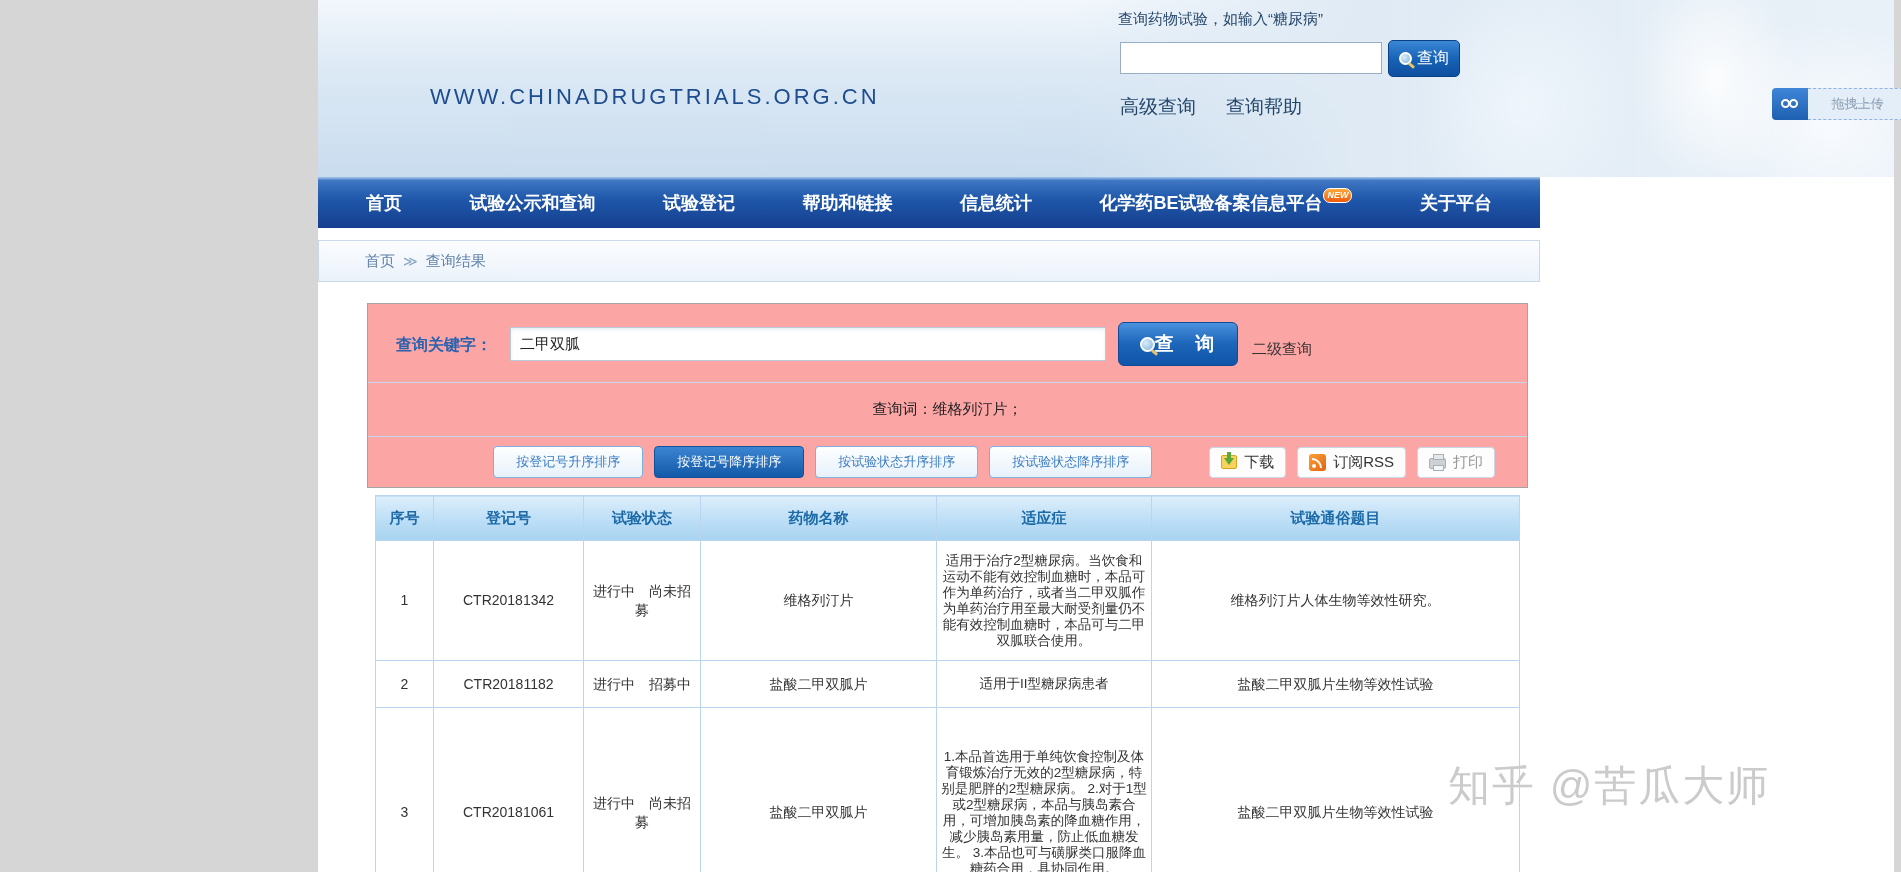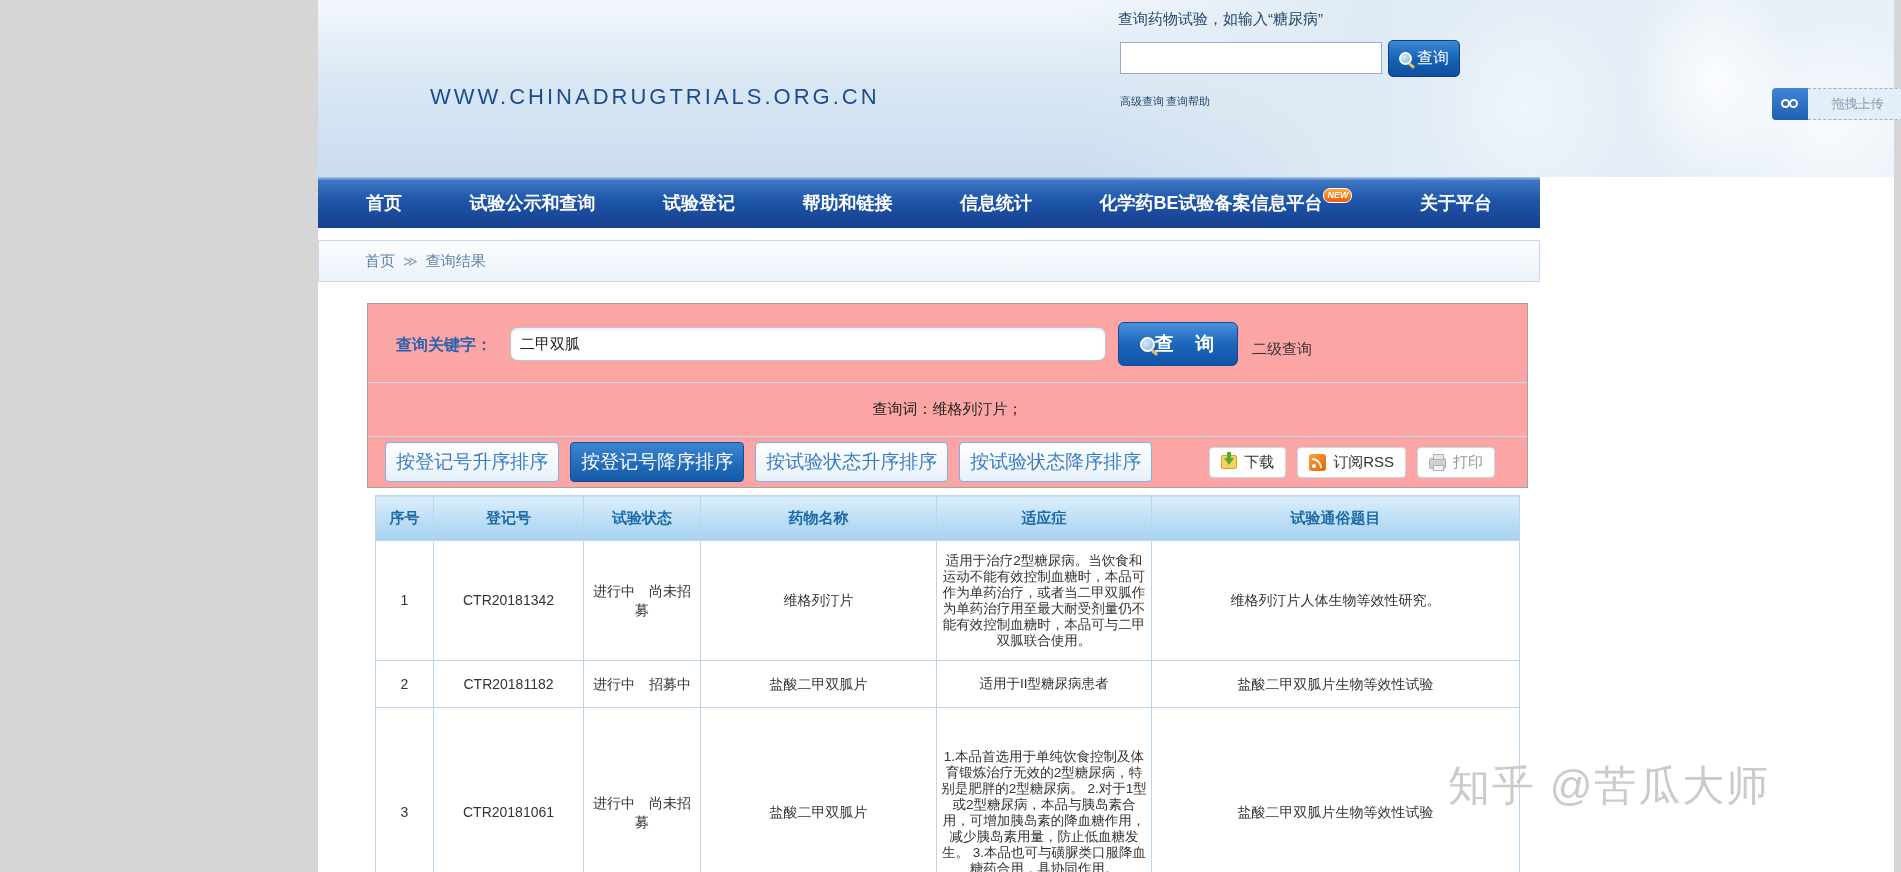--- a/index.html
+++ b/index.html
@@ -21,21 +21,21 @@
     color:#2563ae; letter-spacing:2px; }
   .site-url { position:absolute; left:112px; top:84px; font-size:22px; color:#1d4c8f;
     letter-spacing:3px; font-family:Liberation Sans, sans-serif; }
   .hdr-search-hint { position:absolute; left:800px; top:10px; font-size:15px; color:#24466b; }
   .hdr-search-input { position:absolute; left:802px; top:42px; width:262px; height:32px;
     border:1px solid #98aec6; background:#fff; font-size:15px; padding:0 8px; }
   .hdr-search-btn { position:absolute; left:1070px; top:40px; width:72px; height:37px;
     background:linear-gradient(180deg,#3c87d6 0%,#1763b5 50%,#0d4fa0 100%);
     border:1px solid #0a4086; border-radius:5px; color:#fff; font-size:16px;
     display:flex; align-items:center; justify-content:center; gap:5px; cursor:pointer; }
-  .hdr-links { position:absolute; left:802px; top:94px; font-size:11px; color:#24466b; display:flex; gap:2px; }
+  .hdr-links { position:absolute; left:802px; top:94px; font-size:19px; color:#24466b; display:flex; gap:30px; }
   .hdr-links span { cursor:pointer; }
 
   .mag { width:13px; height:13px; border:2px solid #fff; border-radius:50%;
     background:radial-gradient(circle at 35% 35%,#d9ecfa,#7db4dd); position:relative; display:inline-block; }
   .mag::after { content:""; position:absolute; right:-5px; bottom:-4px; width:7px; height:3px;
     background:#e8c26a; transform:rotate(40deg); border-radius:1px; }
 
   
   .drag-upload { position:absolute; left:1772px; top:88px; height:32px; display:flex; z-index:5; }
   .du-icon { width:36px; height:32px; background:linear-gradient(180deg,#3f86d8,#1e5fb0);
@@ -62,35 +62,35 @@
     display:flex; align-items:center; padding-left:46px; font-size:15px; color:#5f82a8; gap:8px; }
   .crumb .sep { color:#8aa6c4; font-size:14px; }
   .crumb .home { cursor:pointer; }
 
   
   .content { position:absolute; left:49px; top:303px; width:1161px; }
   .panel-box { border:1px solid #a3a3a3; background:#fca5a5; }
   .row-search { height:79px; position:relative; border-bottom:1px solid #c7d8ea; }
   .kw-label { position:absolute; left:28px; top:31px; font-size:16px; font-weight:bold; color:#2b62ae; }
   .kw-input { position:absolute; left:142px; top:23px; width:596px; height:34px;
-    border:1px solid #b9c9d8; border-radius:8px; font-size:15px; padding:0 9px; color:#222;
+    border:1px solid #b9c9d8; border-radius:0; font-size:15px; padding:0 9px; color:#222;
     box-shadow:inset 0 2px 3px rgba(120,140,160,.15); }
   .search-btn { position:absolute; left:750px; top:18px; width:120px; height:44px;
     background:linear-gradient(180deg,#4a92dd 0%,#1d66ba 48%,#0f55a8 100%);
     border:1px solid #0d4a98; border-radius:6px; color:#fff; font-size:19px; font-weight:bold;
     letter-spacing:8px; display:flex; align-items:center; justify-content:center; gap:0;
     padding-left:6px; cursor:pointer; }
   .search-btn .mag { width:15px; height:15px; }
   .secondary-link { position:absolute; left:884px; top:36px; font-size:15px; color:#333; cursor:pointer; }
   .row-term { height:54px; border-bottom:1px solid #c7d8ea; display:flex; align-items:center;
     justify-content:center; font-size:15px; color:#222; }
   .row-sort { height:50px; display:flex; align-items:center; justify-content:flex-end;
     gap:11px; padding-right:32px; }
-  .sort-btn { border:1px solid #7fb0e0; border-radius:4px; font-size:19px; color:#3a7cc4;
-    background:linear-gradient(180deg,#feffff,#e7f1fb); padding:6px 10px; cursor:pointer; white-space:nowrap; }
+  .sort-btn { border:1px solid #7fb0e0; border-radius:4px; font-size:13px; color:#3a7cc4;
+    background:linear-gradient(180deg,#feffff,#e7f1fb); padding:6px 22px; cursor:pointer; white-space:nowrap; }
   .sort-btn.active { background:linear-gradient(180deg,#3c85d2,#1259a8); color:#fff; border-color:#11519c; }
   .util-btn { border:1px solid #c9d8e8; border-radius:4px; background:#fdfdfd; padding:5px 11px;
     font-size:15px; color:#333; display:flex; align-items:center; gap:7px; cursor:pointer; white-space:nowrap; }
   .util-btn.first { margin-left:46px; }
   .util-btn.grey { color:#999; }
 
   .icon-download { position:relative; width:16px; height:14px; background:#f7d35e;
     border:1px solid #d9a520; border-radius:2px; }
   .icon-download::before { content:""; position:absolute; left:5px; top:-4px; width:4px; height:6px; background:#58a83c; }
   .icon-download::after { content:""; position:absolute; left:2px; top:2px;

